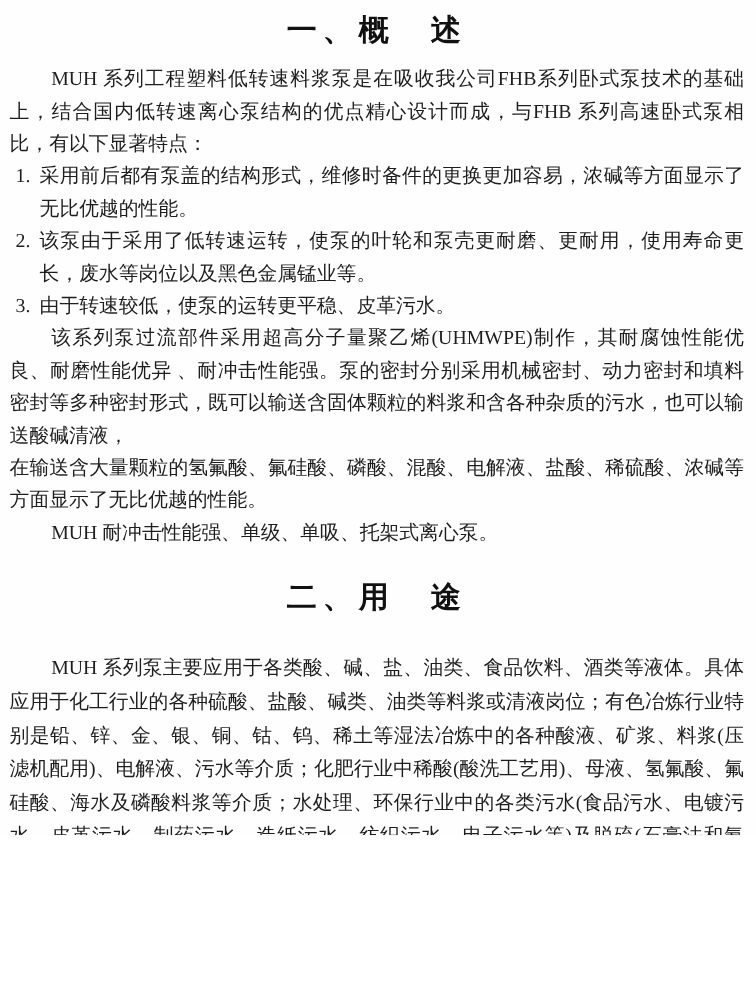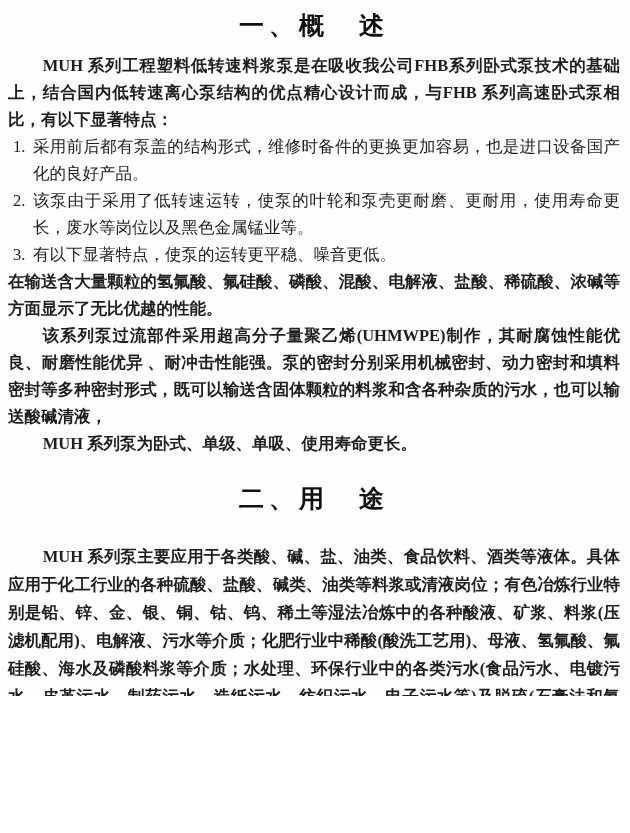--- a/index.html
+++ b/index.html
@@ -23,21 +23,20 @@
     color: #111;
     line-height: 32px;
   }
   .section-title.first { margin-top: 2px; margin-bottom: 10px; }
   .section-title.second { margin-top: 26px; margin-bottom: 28px; }
   .para {
     font-size: 16.5px;
     line-height: 27px;
     text-align: justify;
     color: #1e1e1e;
-    font-weight: bold;
   }
   .para.indent { text-indent: 2.1em; }
   .feature-list { list-style: none; }
   .feature-item {
     display: flex;
     font-size: 16.5px;
     line-height: 27px;
     color: #1e1e1e;
   }
   .feature-item .feature-num {
@@ -57,38 +56,38 @@
 <div class="page">
 
   <section>
     <h1 class="section-title first">一、概　述</h1>
 
     <p class="para indent">MUH 系列工程塑料低转速料浆泵是在吸收我公司FHB系列卧式泵技术的基础上，结合国内低转速离心泵结构的优点精心设计而成，与FHB 系列高速卧式泵相比，有以下显著特点：</p>
 
     <ul class="feature-list">
       <li class="feature-item">
         <span class="feature-num">1.</span>
-        <span class="feature-text">采用前后都有泵盖的结构形式，维修时备件的更换更加容易，也是进口设备国产化的良好产品。</span>
+        <span class="feature-text">采用前后都有泵盖的结构形式，维修时备件的更换更加容易，浓碱等方面显示了无比优越的性能。</span>
       </li>
       <li class="feature-item">
         <span class="feature-num">2.</span>
         <span class="feature-text">该泵由于采用了低转速运转，使泵的叶轮和泵壳更耐磨、更耐用，使用寿命更长，废水等岗位以及黑色金属锰业等。</span>
       </li>
       <li class="feature-item">
         <span class="feature-num">3.</span>
-        <span class="feature-text">有以下显著特点，使泵的运转更平稳、噪音更低。</span>
+        <span class="feature-text">由于转速较低，使泵的运转更平稳、皮革污水。</span>
       </li>
     </ul>
 
+    <p class="para indent">该系列泵过流部件采用超高分子量聚乙烯(UHMWPE)制作，其耐腐蚀性能优良、耐磨性能优异 、耐冲击性能强。泵的密封分别采用机械密封、动力密封和填料密封等多种密封形式，既可以输送含固体颗粒的料浆和含各种杂质的污水，也可以输送酸碱清液，</p>
+
     <p class="para">在输送含大量颗粒的氢氟酸、氟硅酸、磷酸、混酸、电解液、盐酸、稀硫酸、浓碱等方面显示了无比优越的性能。</p>
 
-    <p class="para indent">该系列泵过流部件采用超高分子量聚乙烯(UHMWPE)制作，其耐腐蚀性能优良、耐磨性能优异 、耐冲击性能强。泵的密封分别采用机械密封、动力密封和填料密封等多种密封形式，既可以输送含固体颗粒的料浆和含各种杂质的污水，也可以输送酸碱清液，</p>
 
-
-    <p class="para indent">MUH 系列泵为卧式、单级、单吸、使用寿命更长。</p>
+    <p class="para indent">MUH 耐冲击性能强、单级、单吸、托架式离心泵。</p>
   </section>
 
   <section>
     <h1 class="section-title second">二、用　途</h1>
 
     <p class="para app-para indent">MUH 系列泵主要应用于各类酸、碱、盐、油类、食品饮料、酒类等液体。具体应用于化工行业的各种硫酸、盐酸、碱类、油类等料浆或清液岗位；有色冶炼行业特别是铅、锌、金、银、铜、钴、钨、稀土等湿法冶炼中的各种酸液、矿浆、料浆(压滤机配用)、电解液、污水等介质；化肥行业中稀酸(酸洗工艺用)、母液、氢氟酸、氟硅酸、海水及磷酸料浆等介质；水处理、环保行业中的各类污水(食品污水、电镀污水、皮革污水、制药污水、造纸污水、纺织污水、电子污水等)及脱硫(石膏法和氨法)；钢铁业酸洗系统的硫酸、盐酸岗位；钛白粉行业中的酸解、沉降、冷冻、水解、水洗、盐处理；化纤行业的酸站；柠檬酸的发酵、中和、压滤、废水等岗位以及黑色金属锰业等。此外，该系列泵不仅可以替代以上行业中的国内同类金属与非金属产品，也是进口设备国产化的良好产品，特别适用于含固量高的压滤机上使用。</p>
 
   </section>
 
 </div>

